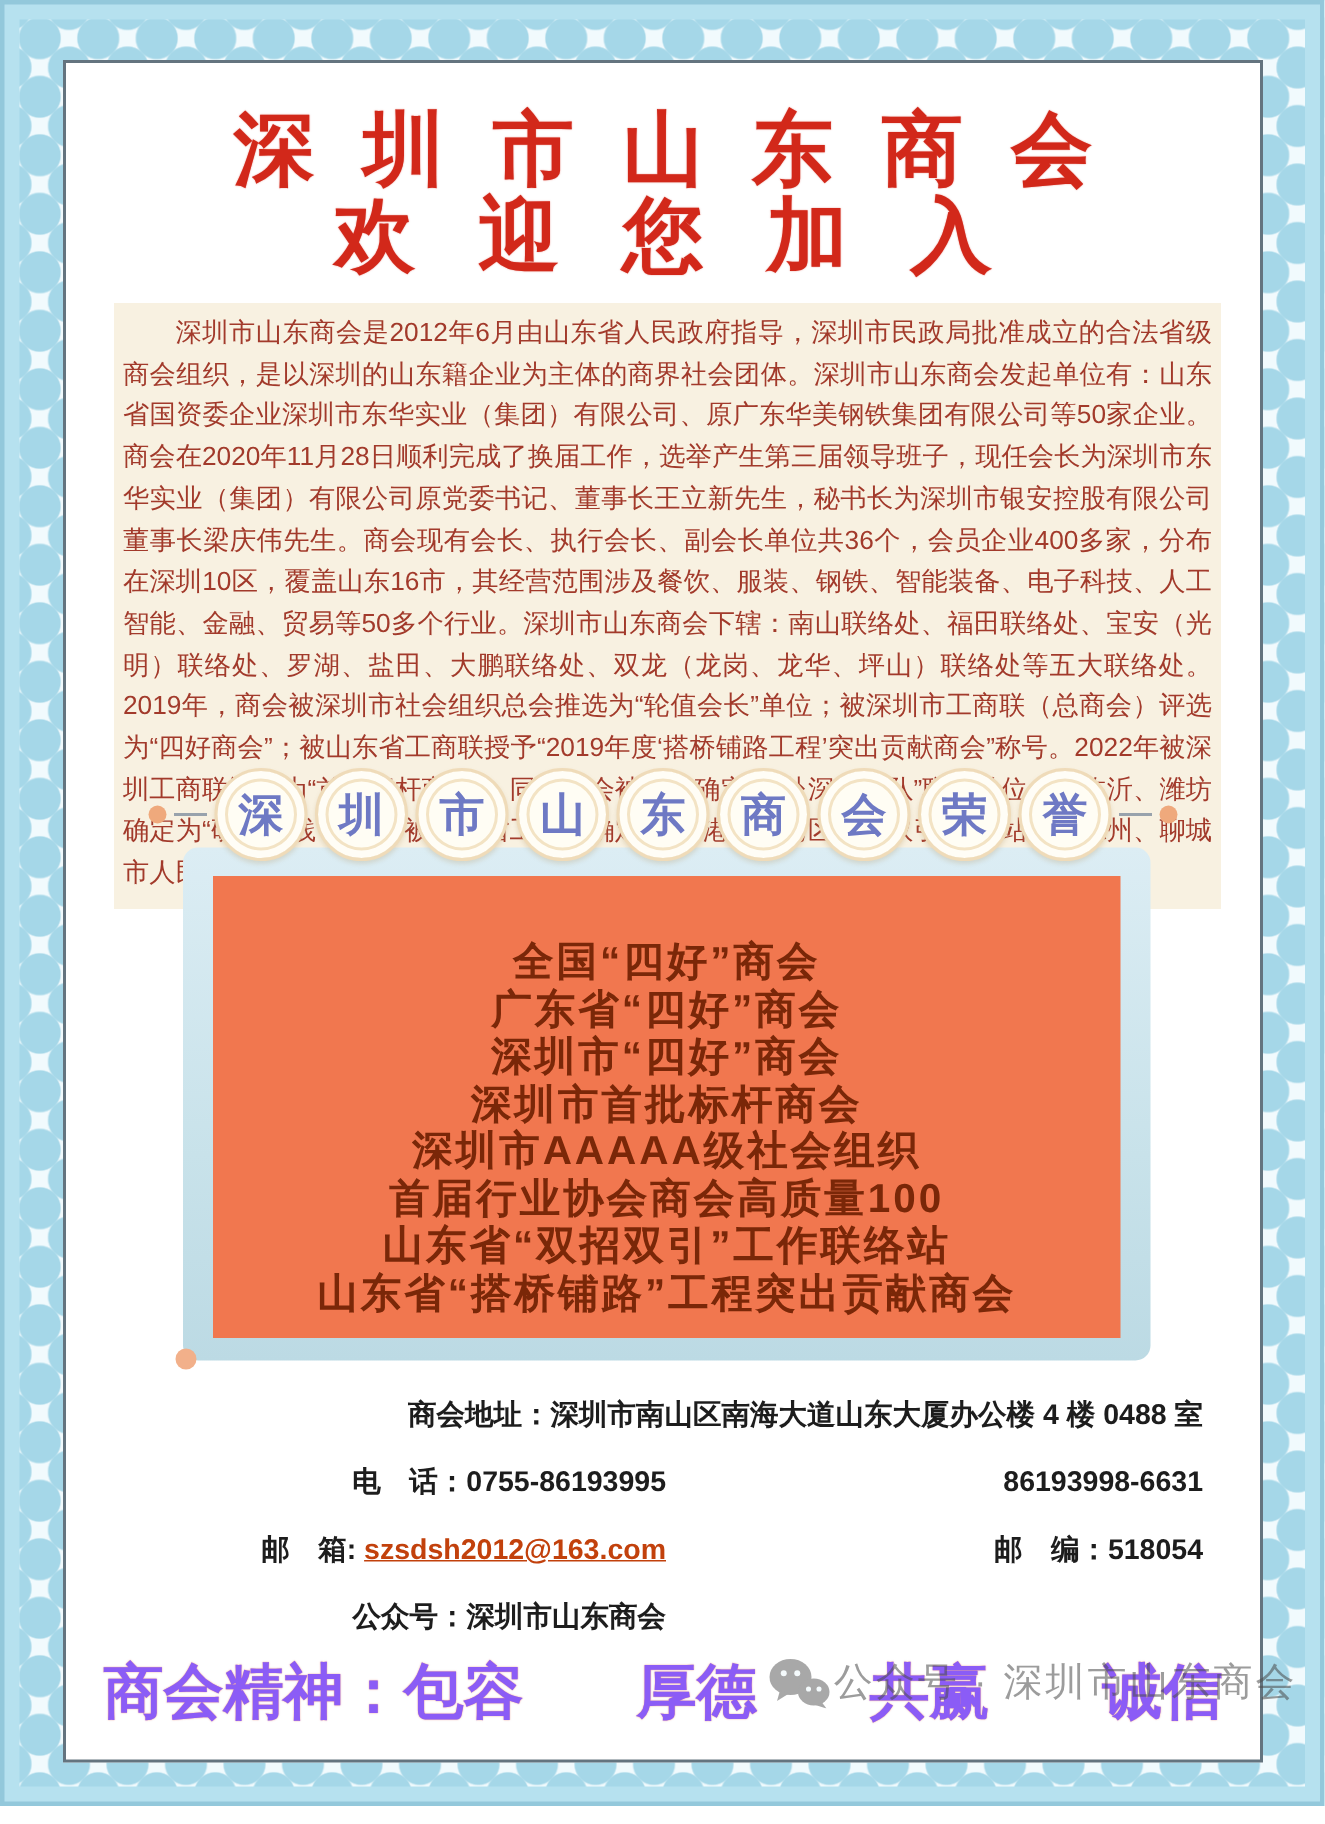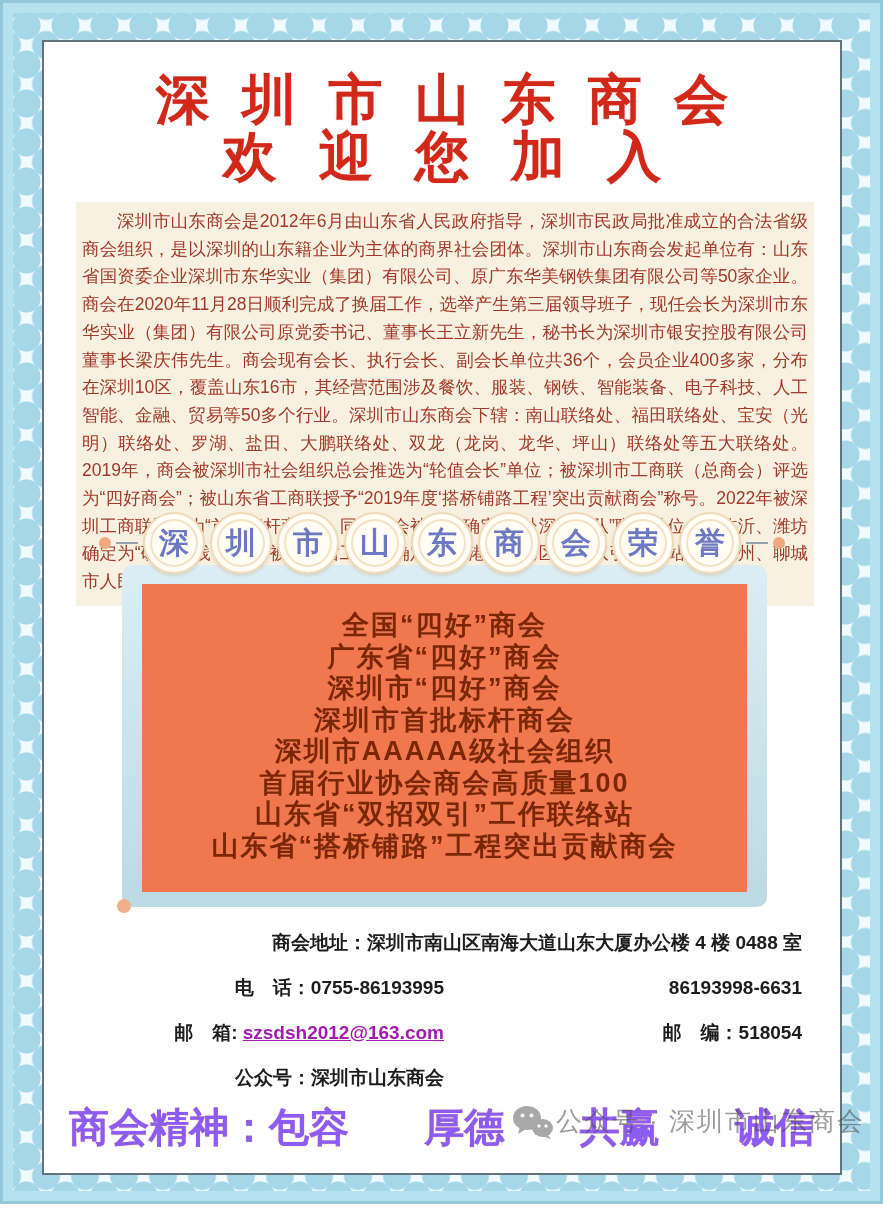--- a/index.html
+++ b/index.html
@@ -56,34 +56,34 @@
     position:absolute;left:78px;top:523px;width:645px;height:342px;
     background:linear-gradient(180deg,#dcedf4 0%,#c8e2ea 60%,#bcdae4 100%);
     border-radius:10px;z-index:1;
   }
   .corner-dot{
     position:absolute;left:-5px;bottom:-6px;width:14px;height:14px;border-radius:50%;
     background:#f2b08a;
   }
   .orange-box{
     position:absolute;left:20px;top:19px;width:605px;height:308px;
-    background:#f1774f;box-sizing:border-box;padding-top:26px;
+    background:#f1774f;box-sizing:border-box;padding-top:42px;
   }
   .honor-line{
     text-align:center;color:#7a2708;font-weight:bold;
     font-size:27px;line-height:31.5px;letter-spacing:2px;
   }
   
   .contact{
     position:absolute;left:118px;top:888px;width:640px;
     color:#1d1d1d;font-weight:bold;font-size:19px;text-align:right;
   }
   .c-row{display:grid;grid-template-columns:282px 1fr;margin-bottom:19px;align-items:baseline;}
   .c-row.single{grid-template-columns:1fr;}
-  .email{color:#a21caf;text-decoration:underline;cursor:pointer;}
+  .email{color:#c2410c;text-decoration:underline;cursor:pointer;}
   
   .spirit{
     position:absolute;left:25px;right:25px;top:1058px;
     display:flex;justify-content:space-between;align-items:baseline;
     color:#8b5cf6;font-weight:bold;font-size:40px;
     text-shadow:0 0 1px rgba(207,37,24,.6);
   }
   .sp-group{white-space:nowrap;}
   
   .watermark{

